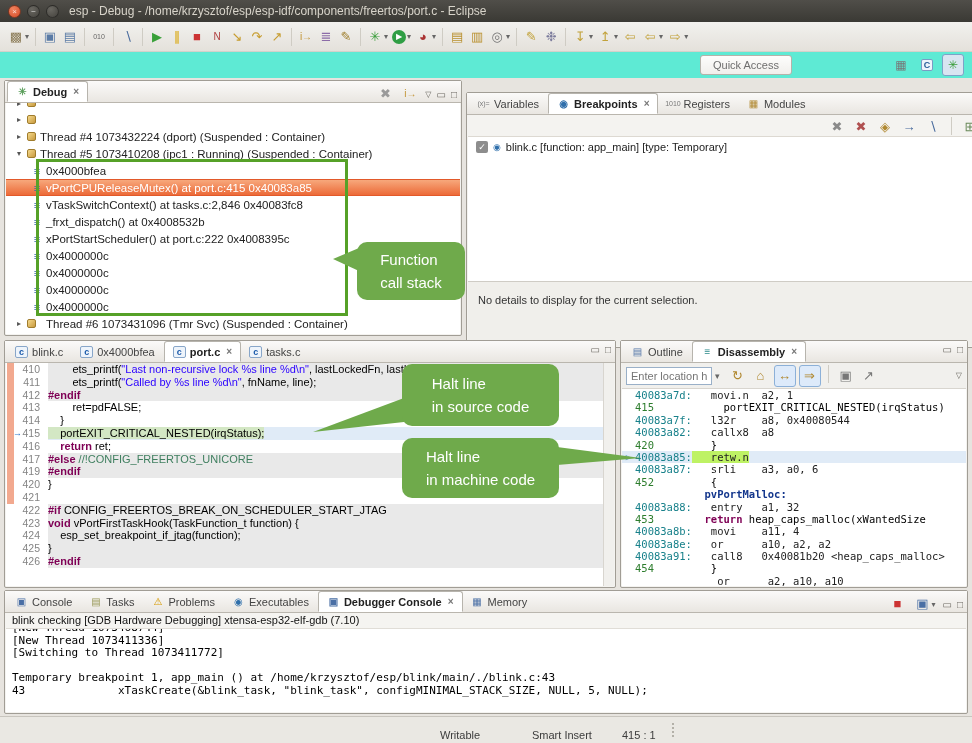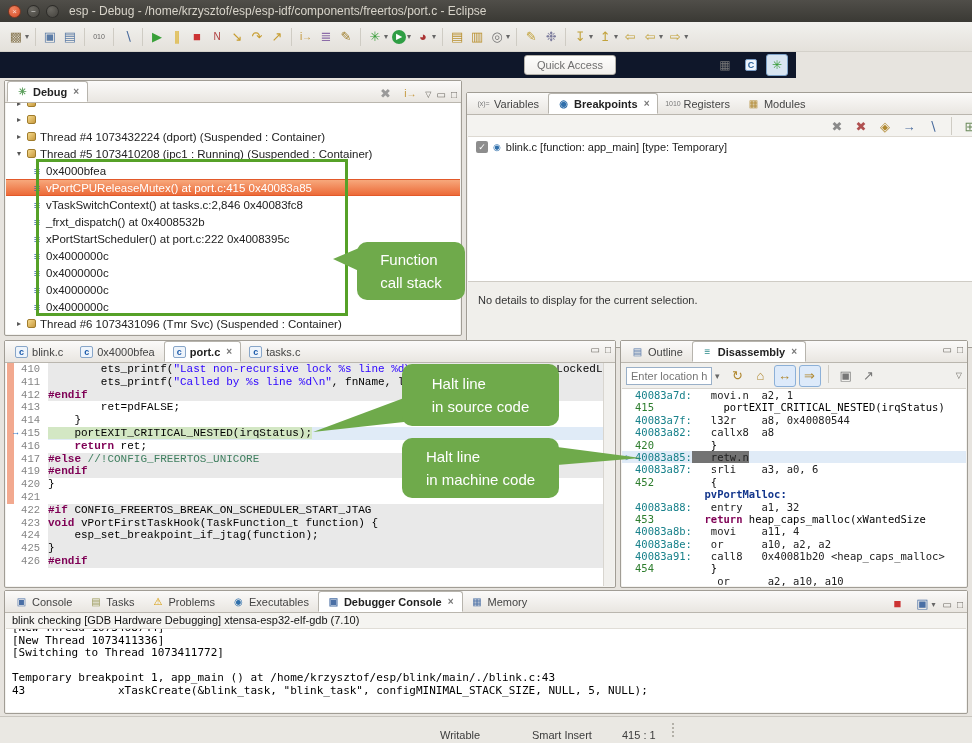--- a/index.html
+++ b/index.html
@@ -6,21 +6,21 @@
   html,body{background:#555}
   #root{position:relative;width:972px;height:743px;background:#e7e4df;font-family:"Liberation Sans",sans-serif;overflow:hidden;font-size:11px;color:#222}
   
   .titlebar{position:absolute;left:0;top:0;width:972px;height:22px;background:linear-gradient(#504e49,#3a3934);color:#d8d4ca;display:flex;align-items:center;gap:6px;padding:0 8px}
   .winbtn{width:13px;height:13px;border-radius:50%;display:inline-flex;align-items:center;justify-content:center;font-size:8px;color:rgba(255,255,255,.75);border:1px solid rgba(0,0,0,.45)}
   .winbtn.close{background:radial-gradient(circle at 35% 30%,#f0835f,#d64d28)}
   .winbtn.plain{background:radial-gradient(circle at 35% 30%,#6a6862,#44423d)}
   .titletext{font-size:12px;margin-left:4px;white-space:nowrap}
   
   .mainbar{position:absolute;left:0;top:22px;width:972px;height:30px;background:linear-gradient(#f2f1ee,#e4e1db);border-bottom:1px solid #d4d1ca;display:flex;align-items:center;padding:0 6px}
-  .bar2{position:absolute;left:0;top:52px;width:796px;height:26px;background:#0f172a}
+  .bar2{position:absolute;left:0;top:52px;width:972px;height:26px;background:#5eead4}
   .tbtn{display:inline-flex;align-items:center;padding:2px 2px;border-radius:3px;cursor:default}
   .tbtn.pressed{background:#ddeafa;border:1px solid #8cb0d8}
   .glyph{display:inline-flex;width:16px;height:16px;align-items:center;justify-content:center;font-size:13px;line-height:16px}
   .glyph.round{border-radius:50%;width:14px;height:14px;font-size:8px}
   .dd{font-size:8px;color:#666;margin-left:1px}
   .tsep{width:1px;height:18px;background:#cfccc4;margin:0 4px;display:inline-block}
   .qa{position:absolute;right:180px;top:3px;border:1px solid #b5b2aa;border-radius:3px;background:linear-gradient(#fdfdfc,#f1efec);color:#6f6f6f;padding:3px 12px;font-size:11px}
   .persp{position:absolute;right:8px;top:2px;display:flex;align-items:center;gap:4px}
   .perspbtn{width:22px;height:22px;display:inline-flex;align-items:center;justify-content:center;border-radius:3px;font-size:12px}
   .perspbtn.active{background:#d9e5f1;border:1px solid #7ea2c8}
@@ -46,39 +46,39 @@
   .trow .ticonspot{width:14px;flex:none;text-align:center}
   .threadchip{display:inline-block;width:9px;height:9px;border-radius:2px;background:linear-gradient(135deg,#f5d98b,#c89a3f);border:1px solid #a07c2c}
   .framechip{color:#3465a4;font-weight:bold;font-size:11px}
   .frameindent{width:24px;flex:none}
   #stackbox{position:absolute;pointer-events:none;border:3px solid #56a128;z-index:6}
   
   .callout{position:absolute;background:#6faa4b;color:#fff;border-radius:10px;display:flex;align-items:center;justify-content:center;text-align:left;font-size:15px;line-height:1.55;white-space:pre-line;z-index:49}
   #tails{position:absolute;left:0;top:0;width:972px;height:743px;pointer-events:none;z-index:48}
   
   #code-area{position:absolute;left:1px;top:22px;right:1px;bottom:1px;background:#fff;overflow:hidden}
-  .crow{display:flex;height:12.8px;position:relative;font-family:Liberation Mono, monospace;font-size:11px;line-height:12.8px}
+  .crow{display:flex;height:12.8px;position:relative;font-family:Liberation Sans, sans-serif;font-size:11px;line-height:12.8px}
   .cnum{width:42px;flex:none;text-align:right;padding-right:8px;color:#848484;background:#fff;font-size:10.5px}
   .ccode{flex:1;white-space:pre;overflow:hidden}
   .crow.inactive .ccode{background:#e9e9e9}
   .crow.halt .ccode{background:#e0ebf7}
   .crow.halt .chip{background:#d3e7c4}
   .cptr{position:absolute;left:7px;top:0;font-size:9px;color:#2e77c8;z-index:3}
   #anno-strip{position:absolute;left:1px;top:0;width:7px;background:#f2a98f;z-index:2}
   #ed-scroll{position:absolute;right:0;top:0;bottom:0;width:11px;background:#f1f0ed;border-left:1px solid #d8d5cf}
   .sg-p{color:#000}.sg-s{color:#2a00ff}.sg-k{color:#7f0055;font-weight:bold}
   .sg-d{color:#7f0055;font-weight:bold}.sg-c{color:#3f7f5f}
   
   #dis-toolbar{position:absolute;left:1px;top:22px;right:1px;height:26px;background:#f1f0ed;border-bottom:1px solid #d8d5cf;display:flex;align-items:center;padding:0 4px;gap:2px}
   #dis-loc{width:86px;height:18px;border:1px solid #9ab0c8;font-size:11px;padding:0 4px;color:#333;background:#fff}
   #dis-rows{position:absolute;left:1px;top:48px;right:1px;bottom:1px;background:#fff;overflow:hidden}
   .drow{display:flex;height:12.4px;position:relative;font-family:"DejaVu Sans Mono",monospace;font-size:10.5px;line-height:12.4px;white-space:pre}
   .dgut{width:13px;flex:none;font-size:9px;color:#3a87ad;text-align:center}
   .drow.hl{background:#e0ebf7}
-  .drow.hl .hlchip{background:#737373}
+  .drow.hl .hlchip{background:#bef264}
   .sg-a{color:#17808a}.sg-i{color:#222}.sg-ln{color:#2d7d2d}.sg-src{color:#000}
   .sg-lbl{color:#13368c;font-weight:bold}
   
   #console-header{position:absolute;left:1px;top:22px;right:1px;height:16px;background:#f5f4f1;border-bottom:1px solid #e0ddd7;padding:1px 6px;font-size:11px;color:#111}
   #console-rows{position:absolute;left:1px;top:38px;right:1px;bottom:1px;background:#fff;overflow:hidden;padding-left:6px}
   .conrow{font-family:"DejaVu Sans Mono",monospace;font-size:11px;line-height:12.6px;white-space:pre;color:#000}
   
   #statusbar{position:absolute;left:0;top:716px;width:972px;height:27px;background:#eae8e3;border-top:1px solid #c8c5be;color:#3c3c3c}
   .statitem{position:absolute;top:12px}
   .dots{position:absolute;top:6px;width:3px;height:14px;border-left:2px dotted #b3b0a8}
@@ -319,21 +319,21 @@
           <span class="tlab" style="display:flex;align-items:center;flex:1;height:17px">
             <span class="frameindent"></span>
             <span class="ticonspot"><span class="framechip">≡</span></span>
             <span style="margin-left:2px">0x4000000c</span>
           </span>
         </div>
         <div class="trow">
           <span class="tlab" style="display:flex;align-items:center;flex:1;height:17px">
             <span class="texp">▸</span>
             <span class="ticonspot"><span class="threadchip"></span></span>
-            <span style="margin-left:2px">Thread #6 1073431096 (Tmr Svc) (Suspended : Container)</span>
+            <span style="margin-left:8px">Thread #6 1073431096 (Tmr Svc) (Suspended : Container)</span>
           </span>
         </div>
       </div>
   </div>
   <div id="stackbox" style="left:36px;top:159px;width:312px;height:157px"></div>
 
   <div class="panel" style="left:466px;top:92px;width:594px;height:256px">
     <div class="tabbar" id="bp-tabs">
         <div class="tab">
           <span class="ticon" style="color:#777;font-size:7px">(x)=</span>

